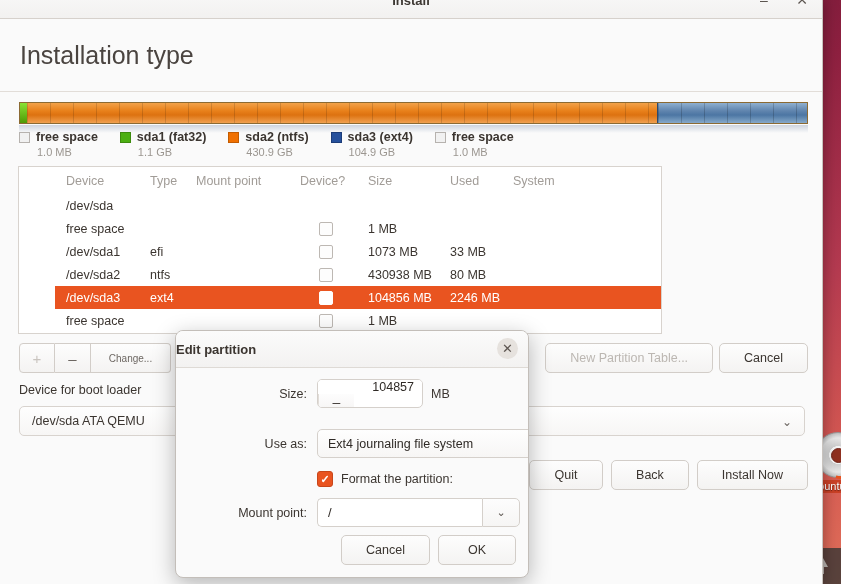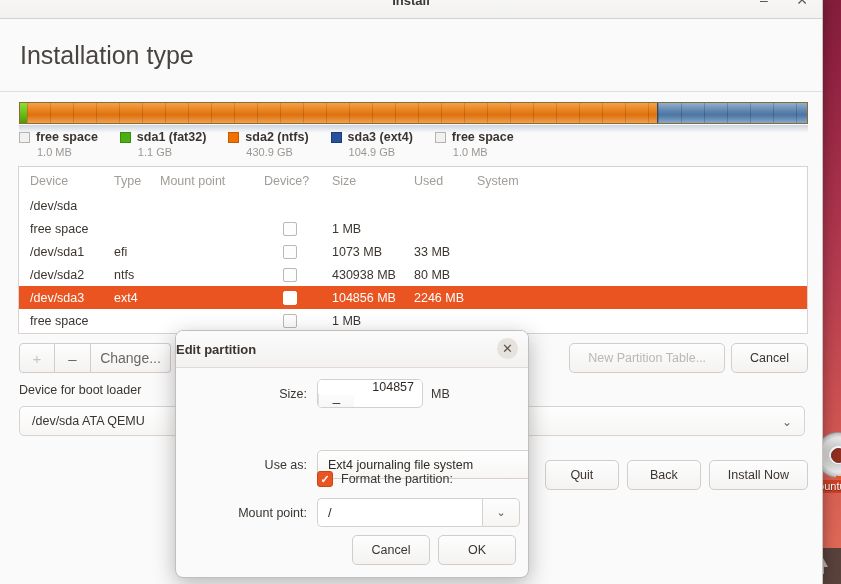--- a/index.html
+++ b/index.html
@@ -181,25 +181,26 @@
   }
   .legend-size {
     font-size: 11px; color: #9b9690;
     margin-left: 18px; margin-top: 2px;
     white-space: nowrap;
   }
 
   
   .table-box {
     position: absolute; left: 18px; top: 166px;
-    width: 790px; height: 168px;
+    width: 644px; height: 168px;
     background: #ffffff;
     border: 1px solid #d8d3ce;
     box-sizing: border-box;
     overflow: hidden;
+    padding-left: 36px;
   }
   .trow {
     display: flex; align-items: center;
     height: 23px;
     font-size: 12.5px;
     color: #3b3530;
     position: relative;
   }
   .thead {
     height: 27px;
@@ -237,30 +238,30 @@
   .sqbtn {
     width: 36px; height: 30px;
     border: 1px solid #d2cdc8;
     background: linear-gradient(#fdfdfd, #f4f3f2);
     display: flex; align-items: center; justify-content: center;
     font-size: 15px; color: #6d6762;
     box-sizing: border-box;
   }
   .sqbtn.first { border-radius: 4px 0 0 4px; }
   .sqbtn.mid   { border-left: none; }
-  .sqbtn.last  { border-radius: 0 4px 4px 0; border-left: none; width: 80px; font-size: 14px; }
+  .sqbtn.last  { border-radius: 0 4px 4px 0; border-left: none; width: 80px; font-size: 10px; }
   .sqbtn.disabled { color: #c9c4bf; }
 
   .right-btns {
     position: absolute; right: 14px; top: 343px;
     display: flex; gap: 6px;
   }
   .btn {
     height: 30px;
-    padding: 0 18px;
+    padding: 0 24px;
     border: 1px solid #d2cdc8;
     border-radius: 5px;
     background: linear-gradient(#fdfdfd, #f4f3f2);
     font-size: 12.5px;
     color: #3b3530;
     display: flex; align-items: center; justify-content: center;
     box-sizing: border-box;
     white-space: nowrap;
   }
   .btn.disabled { color: #bcb7b2; }
@@ -583,21 +584,21 @@
     <div class="frow" style="left:0; top:48px; width:352px;">
       <span class="flabel" style="width:100px;">Size:</span>
       <div class="spin" style="margin-left:10px;flex-direction:column;">
         <div class="sval">104857</div>
         <div class="sbtn">–</div>
         <div class="sbtn">+</div>
       </div>
       <span class="unit">MB</span>
     </div>
 
-    <div class="frow" style="left:0; top:98px; width:352px;margin-top:21px;">
+    <div class="frow" style="left:0; top:98px; width:352px;">
       <span class="flabel" style="width:100px;">Use as:</span>
       <div class="combo" style="margin-left:10px; width:232px;">
         <span class="cval">Ext4 journaling file system</span>
         <span class="cchev">⌄</span>
       </div>
     </div>
 
     <div class="frow checkrow" style="left:110px; top:140px;">
       <span class="checkbox">✓</span>
       <span class="checklabel">Format the partition:</span>

